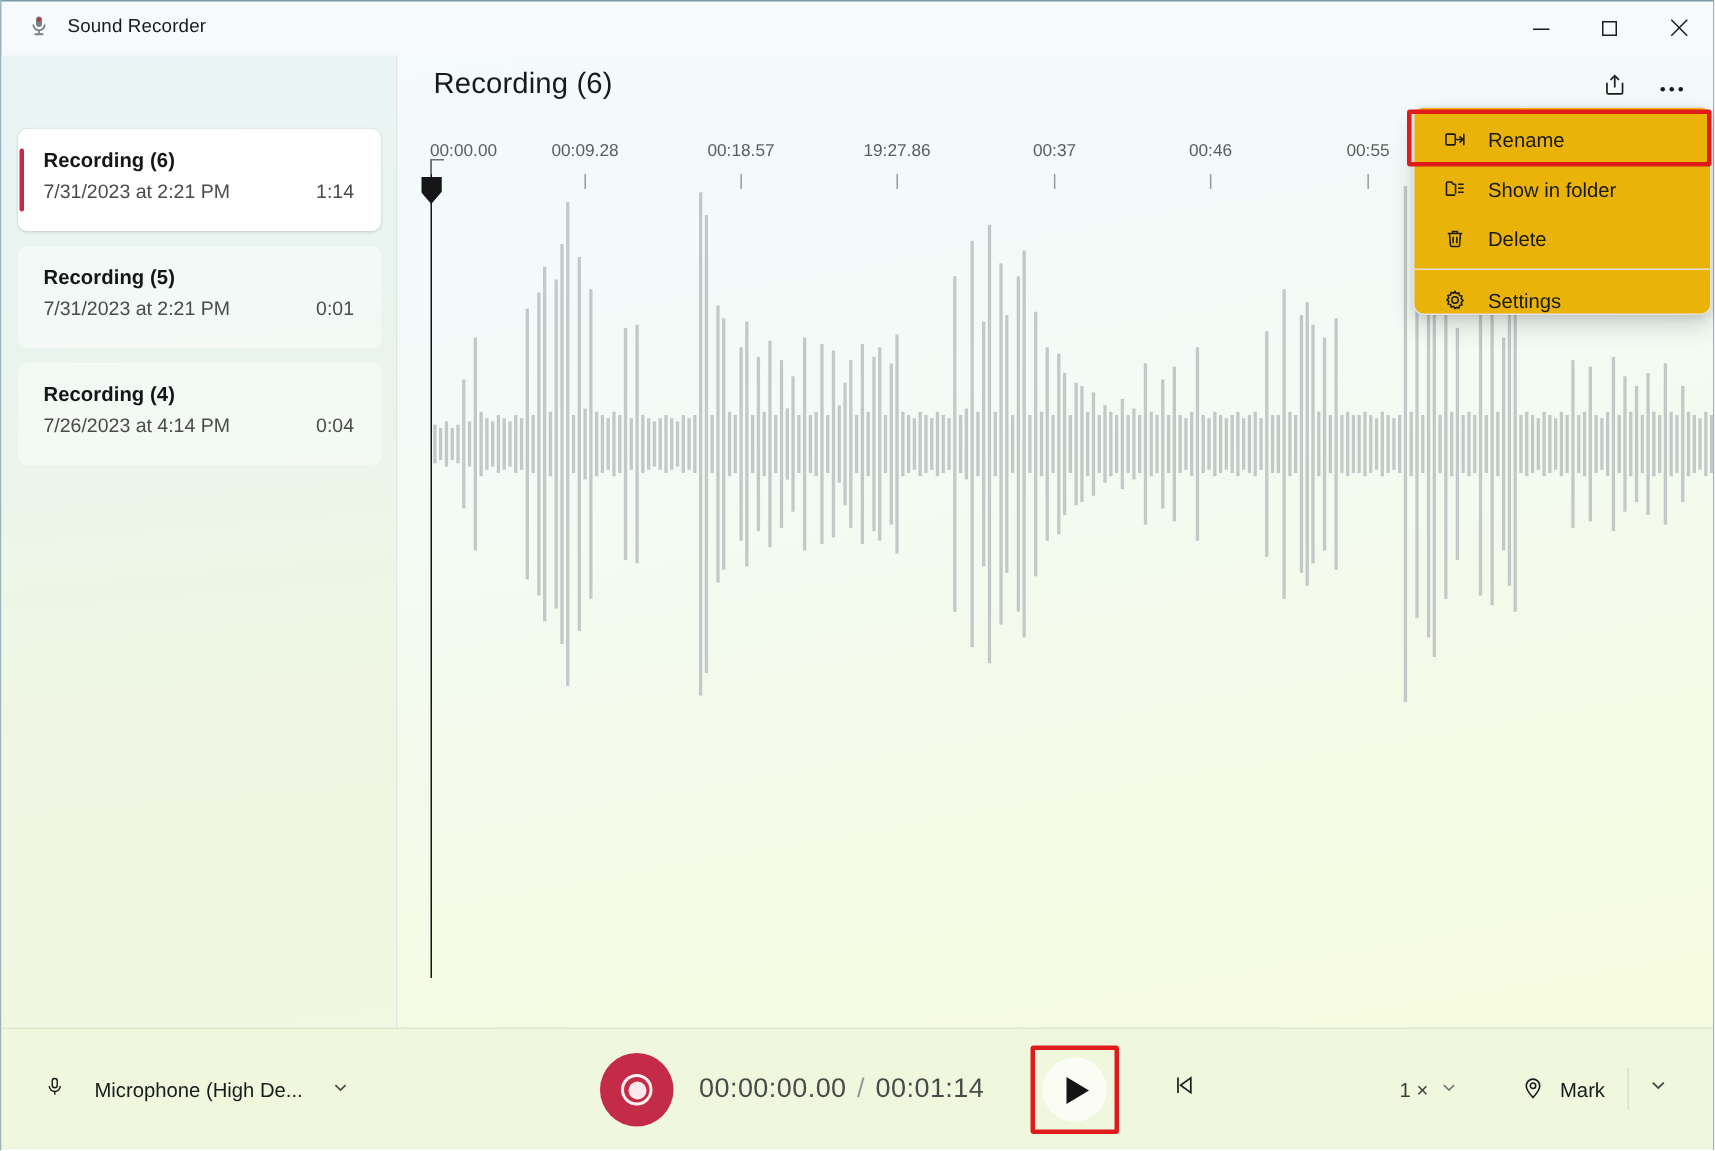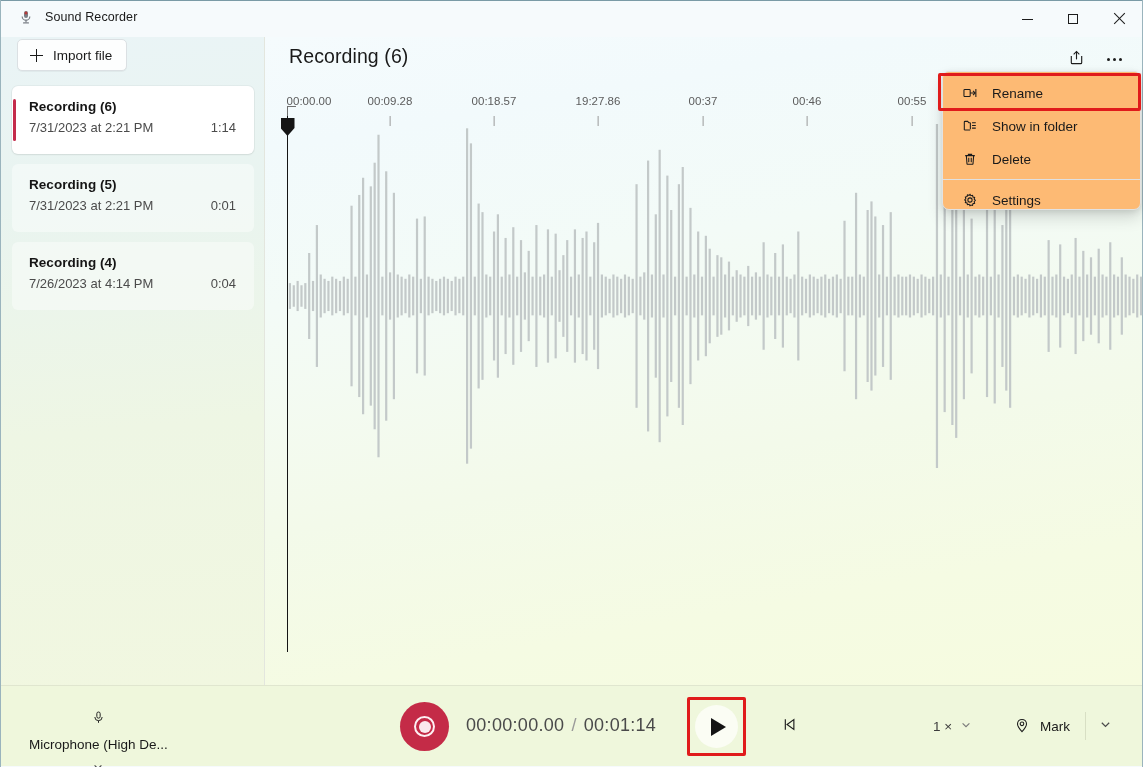--- a/index.html
+++ b/index.html
@@ -186,21 +186,21 @@
     position: absolute; left: 288px; top: 118px;
     width: 855px; height: 534px;
     z-index: 2;
   }
   .wave svg { display: block; width: 100%; height: 100%; }
 
   
   .ctx-menu {
     position: absolute; left: 942px; top: 71px;
     width: 199px; height: 139px;
-    background: #fdba74;
+    background: #eab308;
     border: 1px solid #e2e2e2;
     border-radius: 7px;
     box-shadow: 0 8px 16px rgba(0,0,0,.14), 0 2px 6px rgba(0,0,0,.10);
     padding: 4px 0;
     z-index: 20;
     overflow: hidden;
   }
   .ctx-item {
     position: relative;
     height: 32px; display: flex; align-items: center;
@@ -224,23 +224,23 @@
 
   
   .bottombar {
     position: absolute; left: 1px; top: 685px;
     width: 1141px; height: 81px;
     background: #eff7dc;
     border-top: 1px solid #e0e6cf;
   }
   .mic-select {
     position: absolute; left: 22px; top: 24px;
-    display: flex; align-items: center; gap: 9px;
+    display: flex; align-items: center; gap: 19px;
     height: 32px; padding: 0 8px 0 6px; border-radius: 4px;
-    font-size: 13.5px; color: #1a1a1a; cursor: default; flex-direction: column;
+    font-size: 13.5px; color: #1a1a1a; cursor: default;
   }
 
   .record-btn {
     position: absolute; left: 400px; top: 702px;
     width: 49px; height: 49px; border-radius: 50%;
     background: #c42b47;
     display: flex; align-items: center; justify-content: center;
     cursor: default;
   }
   .record-btn .ring {
@@ -343,24 +343,20 @@
       <div>
         <span class="max-glyph"></span>
       </div>
       <div class="close">
         <span class="close-glyph"></span>
       </div>
     </div>
   </div>
 
   <div class="sidebar">
-    <div class="import-btn">
-      <span class="plus-icon"></span>
-      <span>Import file</span>
-    </div>
 
     <div class="rec-list">
       <div class="rec-item selected">
         <div class="rec-name">Recording (6)</div>
         <div class="rec-meta">
           <span class="rec-date">7/31/2023 at 2:21 PM</span>
           <span class="rec-dur">1:14</span>
         </div>
       </div>
       <div class="rec-item">

